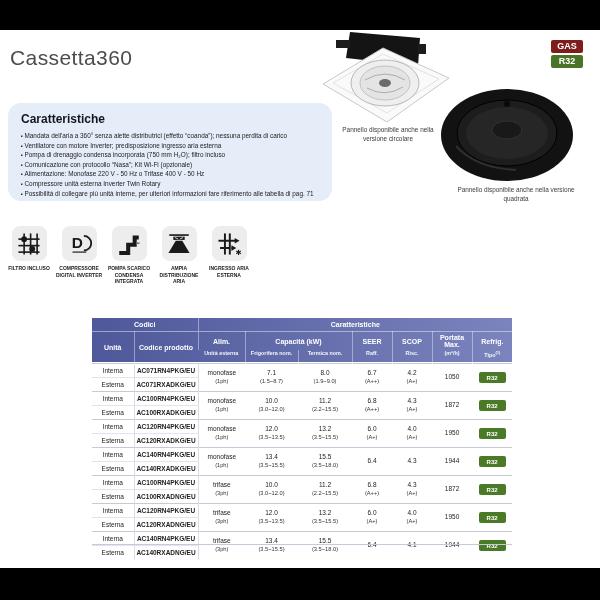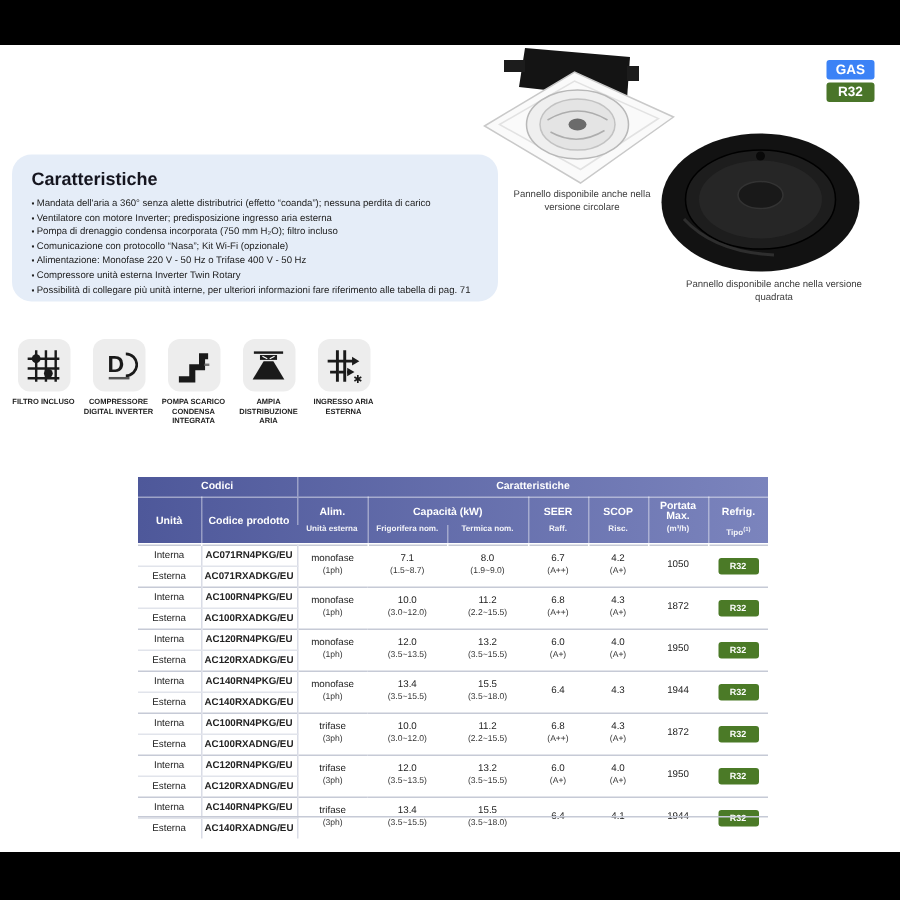--- a/index.html
+++ b/index.html
@@ -7,21 +7,21 @@
             font-family:"Liberation Sans", sans-serif; }
   .band { position:absolute; left:0; width:600px; background:#000; }
   .band-top { top:0; height:30px; }
   .band-bottom { top:568px; height:32px; }
 
   .page-title { position:absolute; left:10px; top:46px; font-size:21px; color:#4c4c4c;
                 letter-spacing:.4px; font-weight:400; }
 
   .badge { position:absolute; left:551px; width:32px; height:13px; border-radius:2px;
            color:#fff; font-size:9px; font-weight:bold; text-align:center; line-height:13px; }
-  .badge-gas { top:40px; background:#3b82f6; }
+  .badge-gas { top:40px; background:#7f1d1d; }
   .badge-r32 { top:55px; background:#4a7529; }
 
   .prod-square { position:absolute; left:320px; top:30px; width:132px; height:96px; }
   .prod-round  { position:absolute; left:436px; top:86px; width:142px; height:96px; }
   .prod-caption { position:absolute; font-size:6.4px; color:#3c3c3c; text-align:center; line-height:1.4; }
   .cap-1 { left:330px; top:126px; width:116px; }
   .cap-2 { left:452px; top:186px; width:128px; }
 
   .features-panel { position:absolute; left:8px; top:103px; width:298px; height:80px;
                     background:#e5edf8; border-radius:13px; padding:9px 13px; }
@@ -61,20 +61,21 @@
               padding:2.5px 8px; border-radius:2px; line-height:1; }
   .table-bottom-line { position:absolute; left:92px; top:544px; width:420px; height:1px; background:#c6cad6; }
 </style>
 </head>
 <body>
 
 <div class="screen">
   <div class="band band-top"></div>
   <div class="band band-bottom"></div>
 
+  <div class="page-title">Cassetta360</div>
 
   <div class="badge badge-gas">GAS</div>
   <div class="badge badge-r32">R32</div>
 
   <svg class="prod-square" viewBox="0 0 132 96">
     <polygon points="30,2 100,8 98,36 26,28" fill="#141414"></polygon>
     <rect x="16" y="10" width="14" height="8" fill="#1c1c1c"></rect>
     <rect x="98" y="14" width="8" height="10" fill="#1c1c1c"></rect>
     <polygon points="3,54 63,18 129,48 67,92" fill="#fafafa" stroke="#c9c9c9" stroke-width="1"></polygon>
     <polygon points="13,53 63,24 119,49 67,83" fill="none" stroke="#e2e2e2" stroke-width="1"></polygon>

